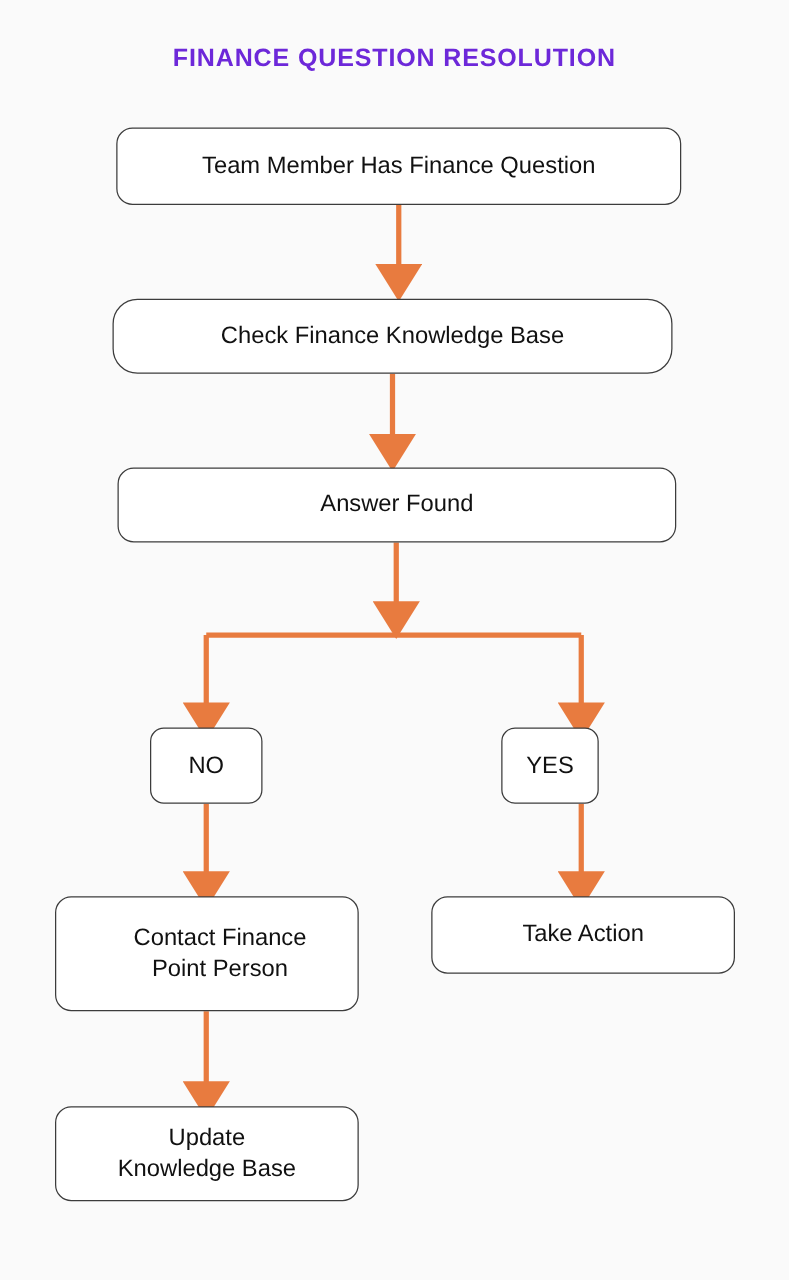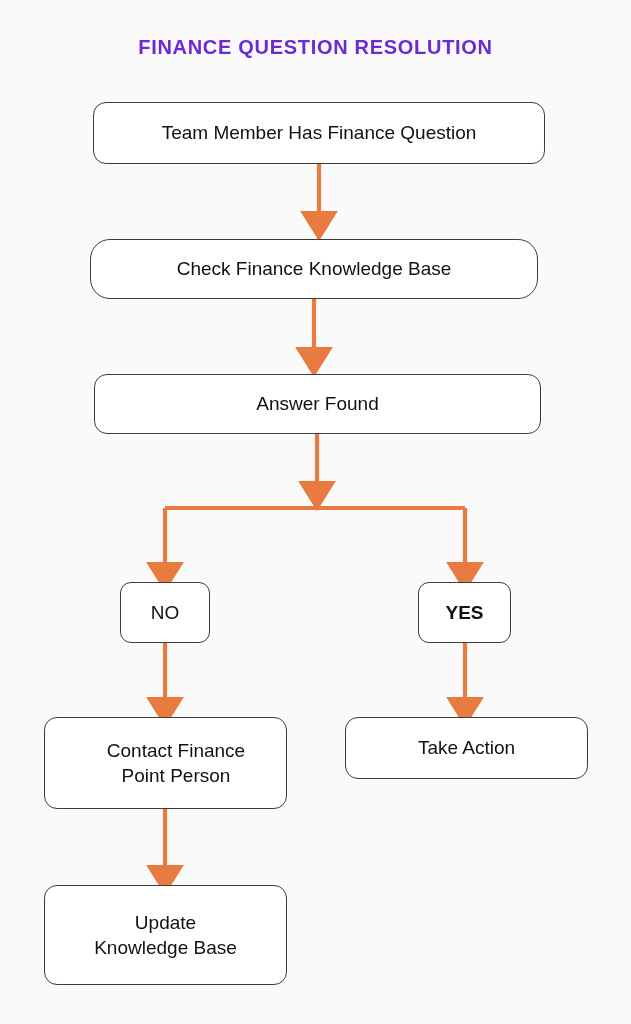--- a/index.html
+++ b/index.html
@@ -107,31 +107,31 @@
   </div>
 
   <div class="node" style="left:94px; top:374px; width:447px; height:60px;">
     <span class="node-label">Answer Found</span>
   </div>
 
   <div class="node small" style="left:120px; top:582px; width:90px; height:61px;">
     <span class="node-label">NO</span>
   </div>
 
-  <div class="node small" style="left:418px; top:582px; width:93px; height:61px;font-weight:bold;">
+  <div class="node small" style="left:401px; top:582px; width:78px; height:61px;">
     <span class="node-label">YES</span>
   </div>
 
   <div class="node" style="left:44px; top:717px; width:243px; height:92px;padding-left:31px;">
     <span class="node-label">Contact Finance
 Point Person</span>
   </div>
 
   <div class="node" style="left:345px; top:717px; width:243px; height:62px;">
     <span class="node-label">Take Action</span>
   </div>
 
-  <div class="node" style="left:44px; top:885px; width:243px; height:100px;">
+  <div class="node" style="left:44px; top:885px; width:243px; height:76px;">
     <span class="node-label">Update
 Knowledge Base</span>
   </div>
 
 </div>
 
 </body></html>

